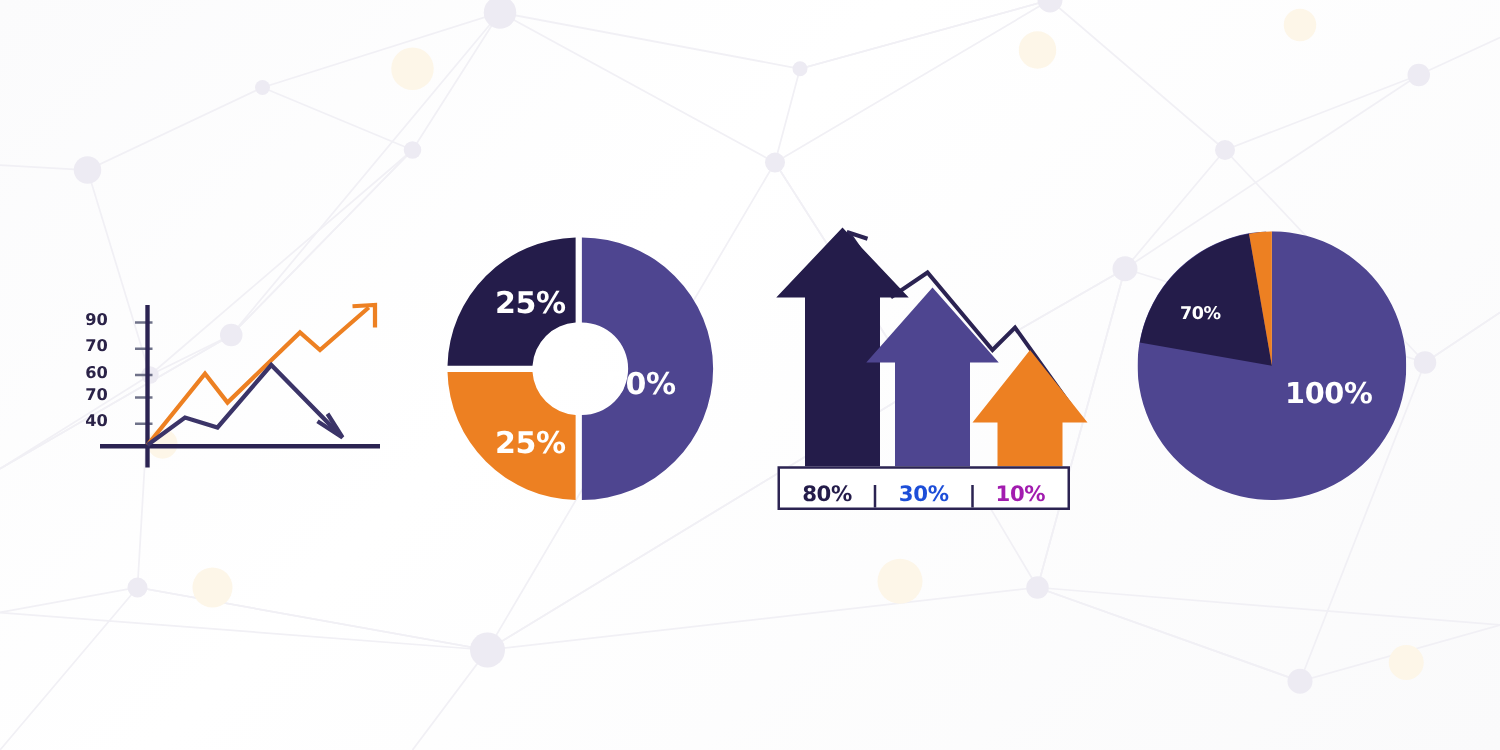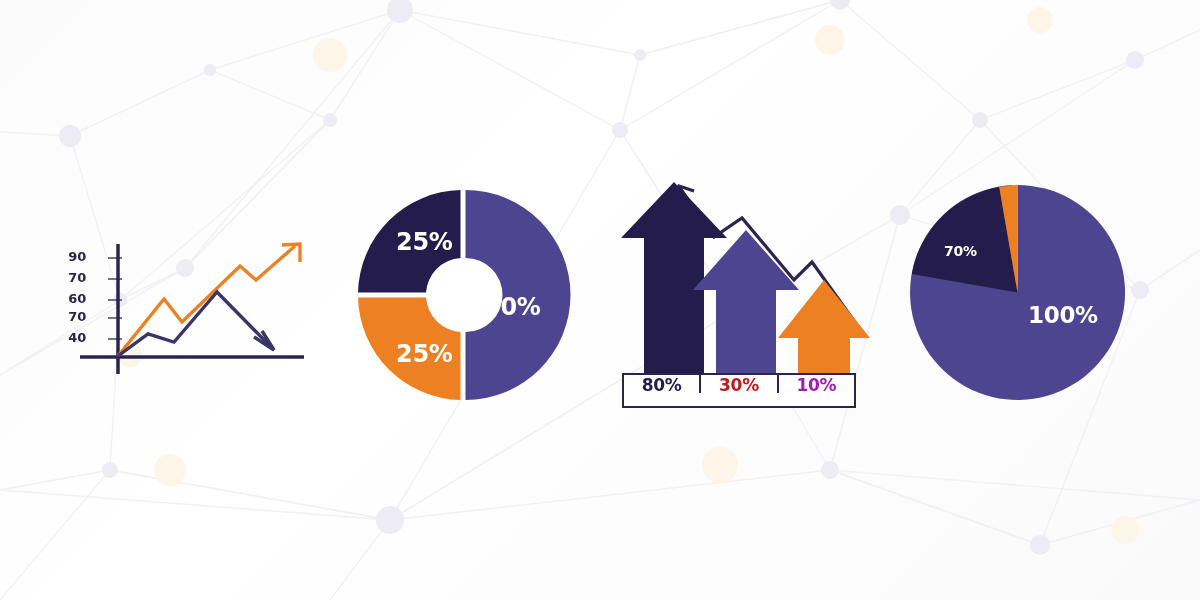--- a/index.html
+++ b/index.html
@@ -53,21 +53,21 @@
   #legend-box {
     position: absolute;
     left: 10px;
     top: 193px;
     width: 234px;
     height: 35px;
     border: 2px solid #2b2352;
     background: #ffffff;
     box-sizing: border-box;
     display: flex;
-    align-items: flex-start;
+    align-items: flex-end;
   }
   .legend-cell {
     flex: 1;
     text-align: center;
     font-size: 17px;
     font-weight: 700;
     letter-spacing: -0.3px;
   }
   .legend-div {
     width: 2px;
@@ -201,21 +201,21 @@
       <path d="M 62 2 L 115 58 L 92 58 L 92 196 L 32 196 L 32 58 L 9 58 Z" fill="#241C4A"></path>
 
       <path d="M 134 50 L 187 110 L 164 110 L 164 196 L 104 196 L 104 110 L 81 110 Z" fill="#4E4590"></path>
 
       <path d="M 212 100 L 258 158 L 238 158 L 238 196 L 186 196 L 186 158 L 166 158 Z" fill="#ED8022"></path>
     </svg>
 
     <div id="legend-box">
       <div class="legend-cell" style="color:#241C4A;">80%</div>
       <div class="legend-div"></div>
-      <div class="legend-cell" style="color:#b91c1c;">30%</div>
+      <div class="legend-cell" style="color:#1d4ed8;">30%</div>
       <div class="legend-div"></div>
       <div class="legend-cell" style="color:#a21caf;">10%</div>
     </div>
   </div>
 
   <div class="panel" id="panel-pie">
     <svg width="215" height="215" viewBox="0 0 215 215">
 
       <path d="M 107.5 107.5 L 107.5 0 A 107.5 107.5 0 1 1 102.9 0.1 Z" fill="#4E4590"></path>
 

